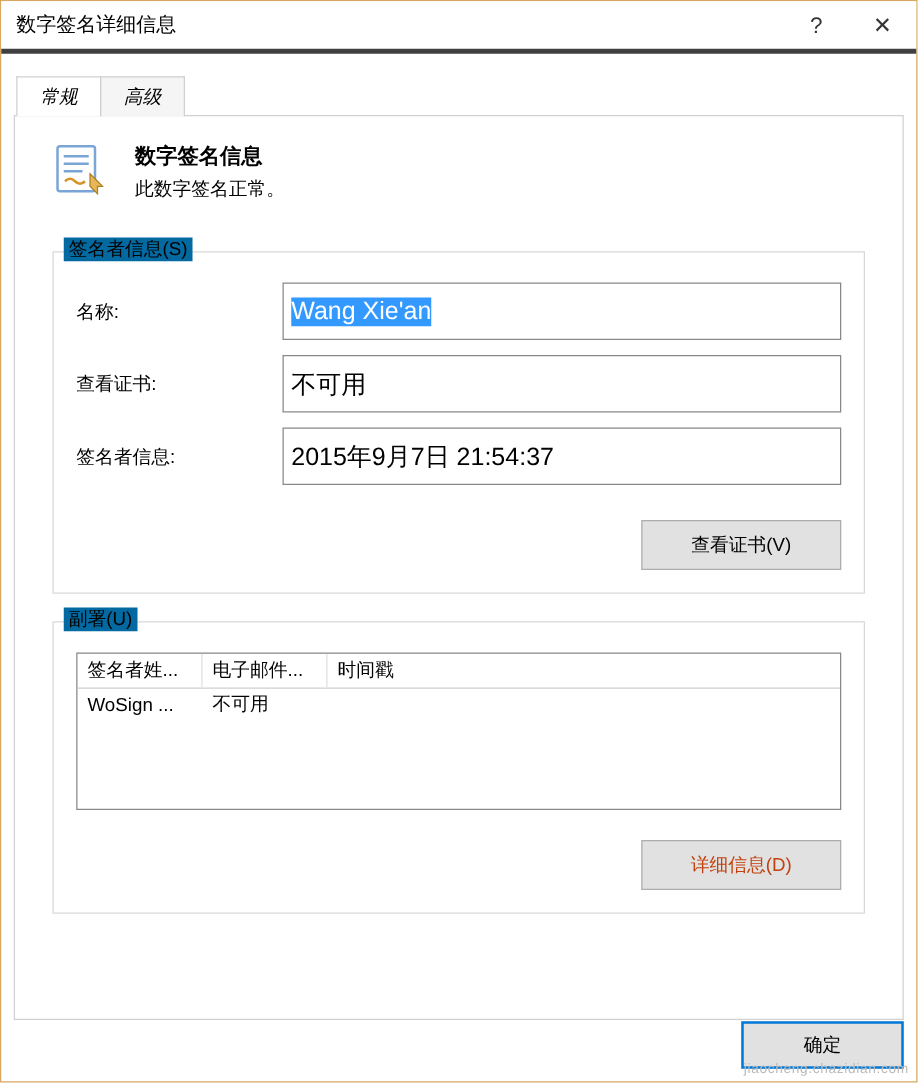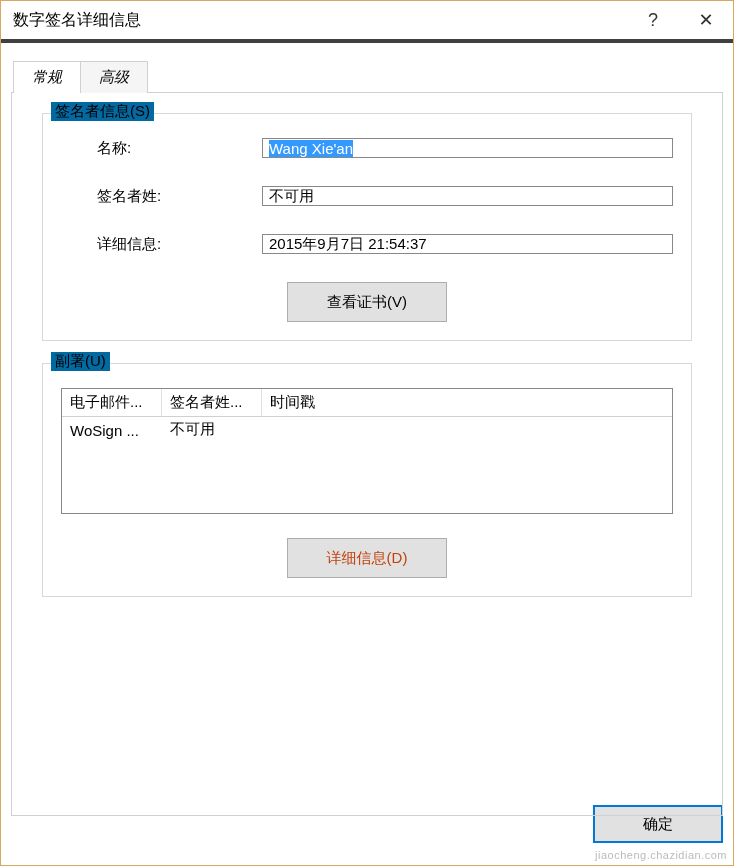--- a/index.html
+++ b/index.html
@@ -118,48 +118,47 @@
     top: -12px;
     left: 8px;
     background: #0369a1;
     padding: 0 4px;
     font-size: 15px;
   }
   
   .signer-grid {
     display: grid;
     grid-template-columns: 165px 1fr;
-    row-gap: 28px;
+    row-gap: 12px;
     align-items: center;
     margin-bottom: 28px;
-    margin-left: 36px;
   }
   .field-label {
     font-size: 15px;
   }
   .field-box {
     border: 1px solid #888;
-    height: 20px;
+    height: 46px;
     padding: 3px 6px;
-    font-size: 15px;
+    font-size: 20px;
     background: #fff;
     display: flex;
     align-items: center;
     white-space: nowrap;
     overflow: hidden;
   }
   .field-box .selected-text {
     background: #3399ff;
     color: #fff;
     padding: 0 0px;
   }
   
   .btn-row {
     display: flex;
-    justify-content: center;
+    justify-content: flex-end;
   }
   .btn {
     min-width: 160px;
     height: 40px;
     border: 1px solid #adadad;
     background: #e1e1e1;
     font-size: 15px;
     font-family: inherit;
     cursor: default;
     display: inline-flex;
@@ -203,21 +202,21 @@
     white-space: nowrap;
     overflow: hidden;
   }
   .lv-cell.c1 { width: 100px; }
   .lv-cell.c2 { width: 100px; }
   .lv-cell.c3 { flex: 1; }
   
   .footer {
     position: absolute;
     right: 10px;
-    bottom: 22px;
+    bottom: 10px;
   }
   .btn-primary {
     min-width: 130px;
     height: 38px;
     background: #e1e1e1;
     border: 2px solid #0078d7;
     font-size: 15px;
     font-family: inherit;
     display: inline-flex;
     align-items: center;
@@ -257,55 +256,69 @@
       <div class="tab active">
         <span>常规</span>
       </div>
       <div class="tab inactive">
         <span>高级</span>
       </div>
     </div>
 
     <div class="tab-panel">
 
+      <div class="header-row">
+        <svg class="sig-icon" viewBox="0 0 44 44">
+          <rect x="4" y="2" width="30" height="36" rx="2" fill="#fff" stroke="#7aa5d6" stroke-width="2"></rect>
+          <line x1="9" y1="10" x2="29" y2="10" stroke="#7aa5d6" stroke-width="2"></line>
+          <line x1="9" y1="16" x2="29" y2="16" stroke="#7aa5d6" stroke-width="2"></line>
+          <line x1="9" y1="22" x2="24" y2="22" stroke="#7aa5d6" stroke-width="2"></line>
+          <path d="M10 30 Q 14 26 18 30 T 26 30" stroke="#d6932b" stroke-width="2" fill="none"></path>
+          <polygon points="30,24 40,34 36,34 36,40 30,34" fill="#e8b75a" stroke="#b0801a" stroke-width="1"></polygon>
+        </svg>
+        <div>
+          <div class="header-text-title">数字签名信息</div>
+          <div class="header-text-sub">此数字签名正常。</div>
+        </div>
+      </div>
 
       <div class="groupbox">
         <div class="groupbox-title">签名者信息(S)</div>
 
         <div class="signer-grid">
           <div class="field-label">名称:</div>
           <div class="field-box">
             <span class="selected-text">Wang Xie'an</span>
           </div>
 
-          <div class="field-label">签名者姓:</div>
+          <div class="field-label">查看证书:</div>
           <div class="field-box">
             <span>不可用</span>
           </div>
 
-          <div class="field-label">详细信息:</div>
+          <div class="field-label">签名者信息:</div>
           <div class="field-box">
             <span>2015年9月7日 21:54:37</span>
           </div>
         </div>
 
         <div class="btn-row">
           <button class="btn">
             <span>查看证书(V)</span>
           </button>
         </div>
       </div>
 
       <div class="groupbox">
         <div class="groupbox-title">副署(U)</div>
 
         <div class="listview">
           <div class="listview-header">
+            <div class="lv-col c1">签名者姓...</div>
             <div class="lv-col c2">电子邮件...</div>
-            <div class="lv-col c1">签名者姓...</div>
             <div class="lv-col c3">时间戳</div>
           </div>
           <div class="listview-row">
             <div class="lv-cell c1">WoSign ...</div>
             <div class="lv-cell c2">不可用</div>
           </div>
         </div>
 
         <div class="btn-row">
           <button class="btn" disabled="">

